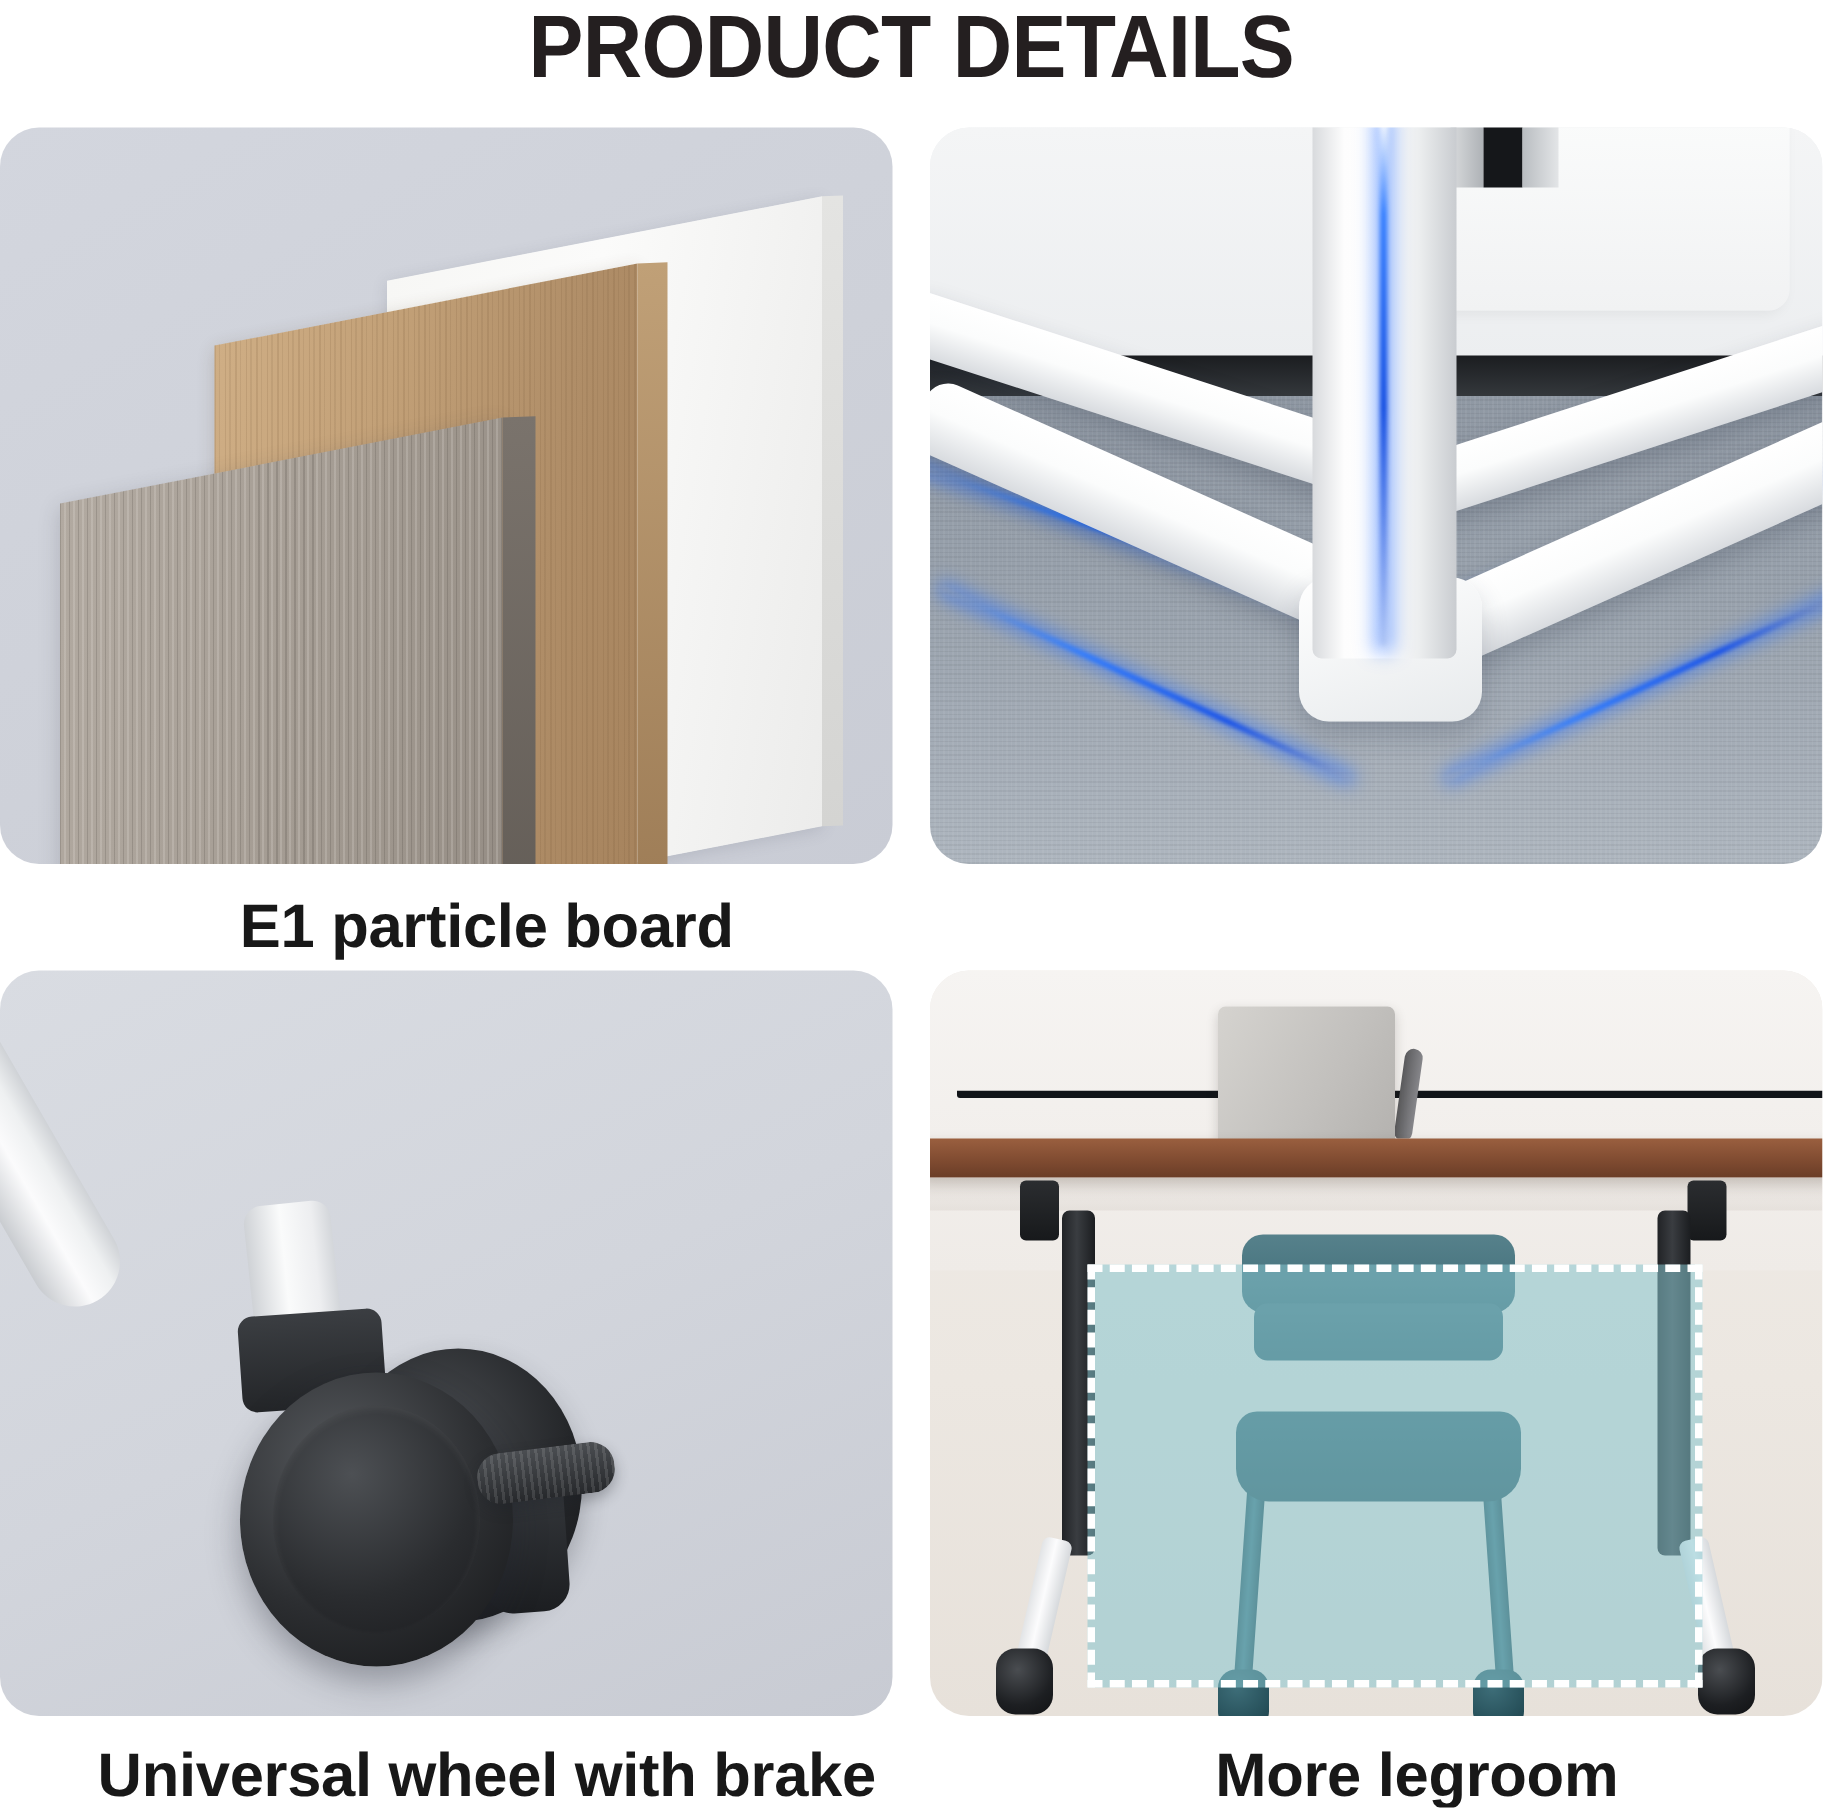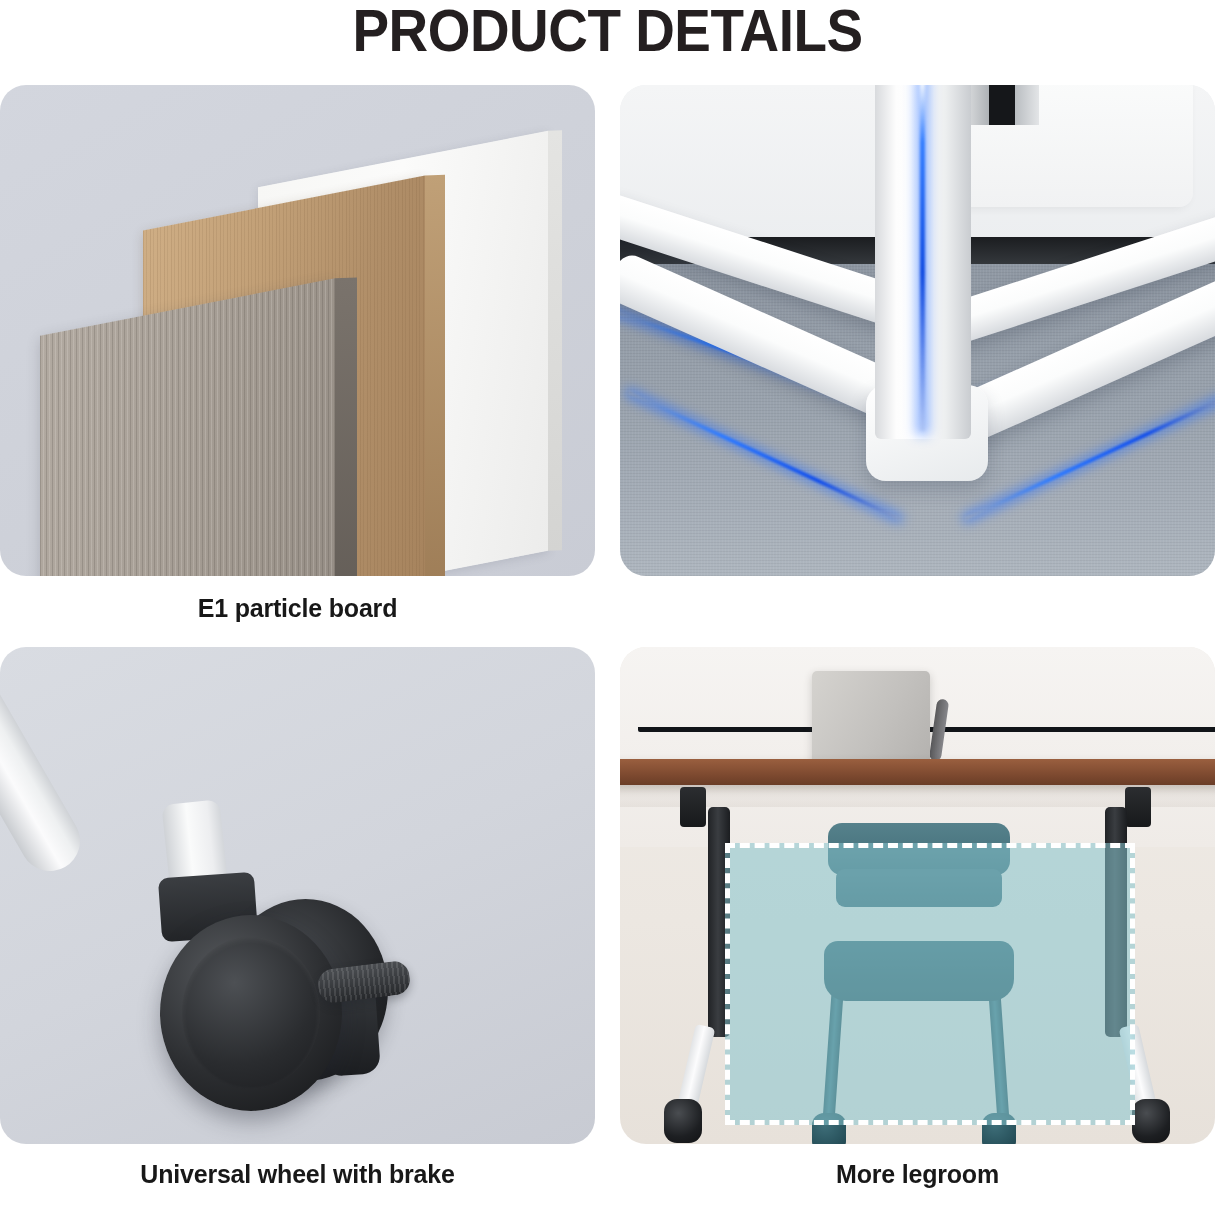--- a/index.html
+++ b/index.html
@@ -40,26 +40,27 @@
     width:595px;height:491px;
     border-radius:26px;
     overflow:hidden;
     background:#d1d4dc;
   }
   .cell.c2 .photo,.cell.c3 .photo{height:497px;}
 
   .caption{
     width:595px;
     text-align:center;
-    font-size:25px;
+    font-size:41px;
     font-weight:bold;
     color:#181818;
     margin-top:18px;
     white-space:nowrap;
     letter-spacing:-0.2px;
+    padding-left:27px;
   }
   .cell.c2 .caption,.cell.c3 .caption{margin-top:16px;}
 
   
   .p1{background:linear-gradient(150deg,#d3d6de 0%,#ced1d9 55%,#c9ccd5 100%);}
   .board{position:absolute;}
   .board .face{position:absolute;inset:0;}
   .board .edge{position:absolute;top:0;height:100%;}
 
   

